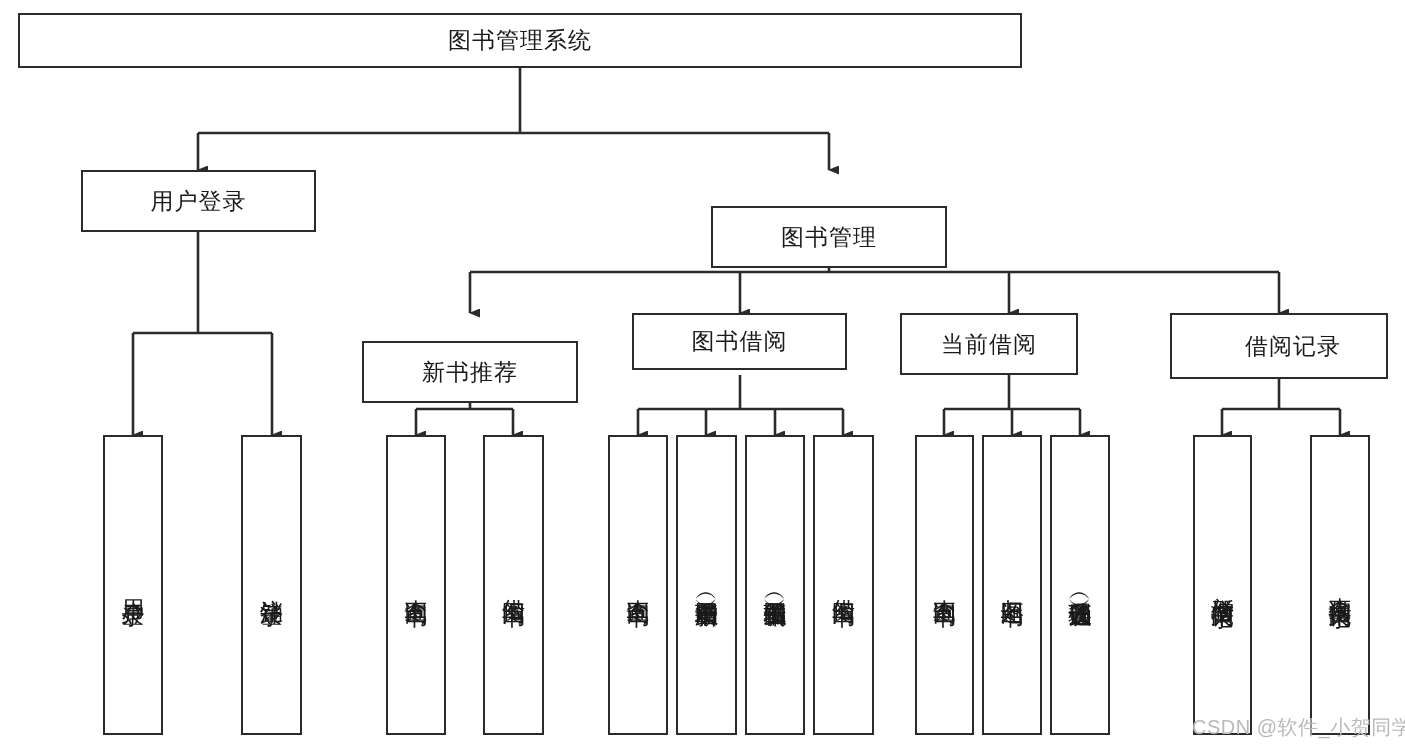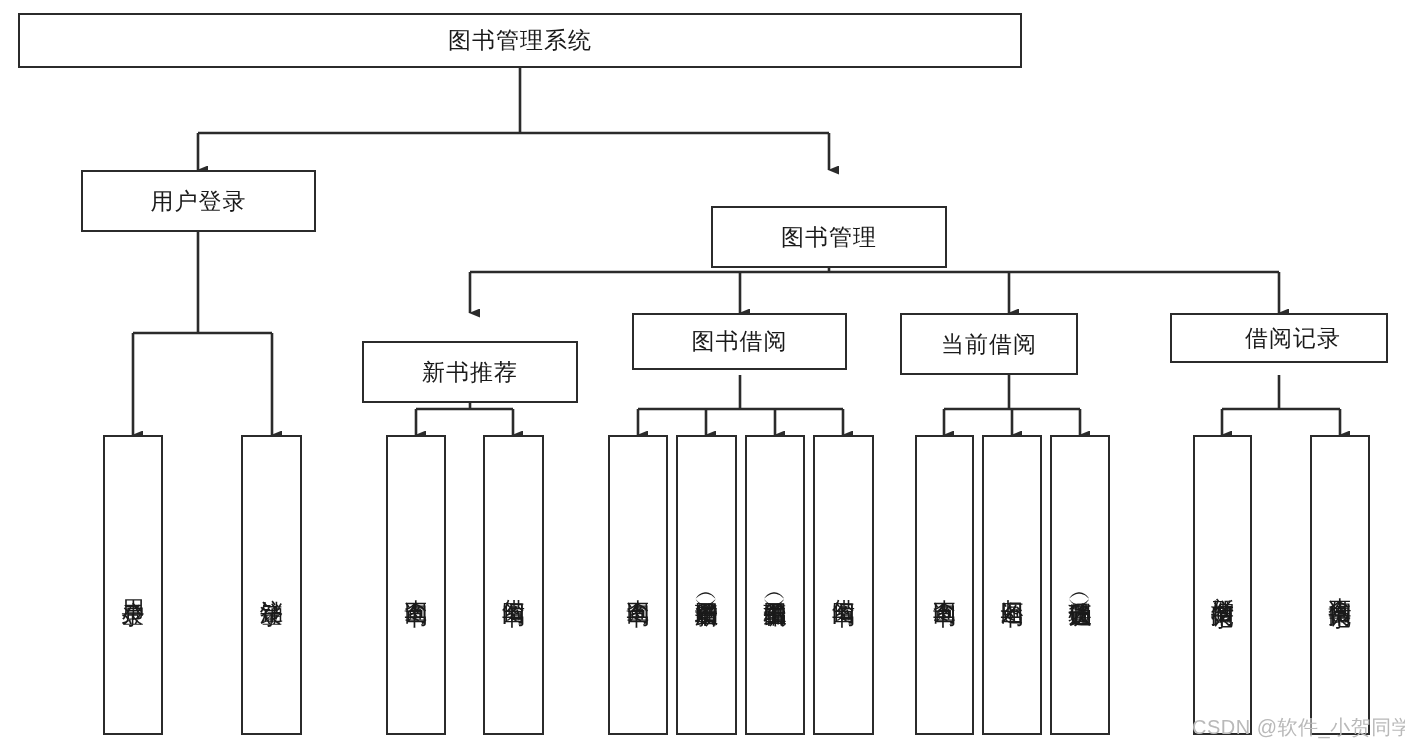--- a/index.html
+++ b/index.html
@@ -123,21 +123,21 @@
       </div>
       <div class="node horizontal" style="left: 362px; top: 313px; width: 216px; height: 62px; margin-top: 28px;">
         <span>新书推荐</span>
       </div>
       <div class="node horizontal" style="left: 632px; top: 313px; width: 215px; height: 57px;">
         <span>图书借阅</span>
       </div>
       <div class="node horizontal" style="left: 900px; top: 313px; width: 178px; height: 62px;">
         <span>当前借阅</span>
       </div>
-      <div class="node horizontal" style="left: 1170px; top: 313px; width: 218px; height: 50px; padding-left: 28px;">
+      <div class="node horizontal" style="left: 1170px; top: 313px; width: 218px; height: 66px; padding-left: 28px;">
         <span>借阅记录</span>
       </div>
       <div class="node vertical" style="left: 103px; top: 435px; width: 60px; height: 300px;">
         <span class="vlabel">用户登录</span>
       </div>
       <div class="node vertical" style="left: 241px; top: 435px; width: 61px; height: 300px;">
         <span class="vlabel">注销登录</span>
       </div>
       <div class="node vertical" style="left: 386px; top: 435px; width: 60px; height: 300px;">
         <span class="vlabel">查询图书</span>

